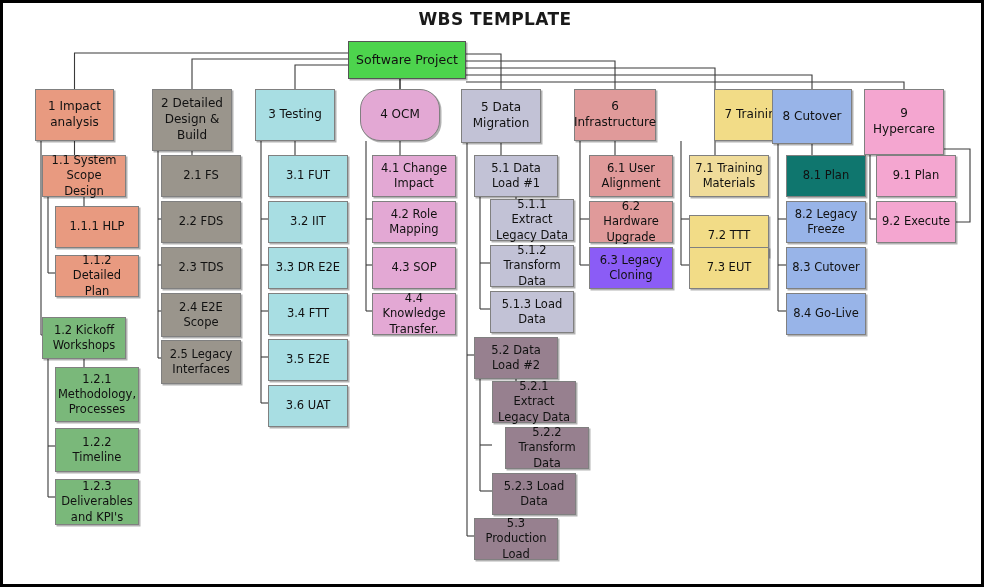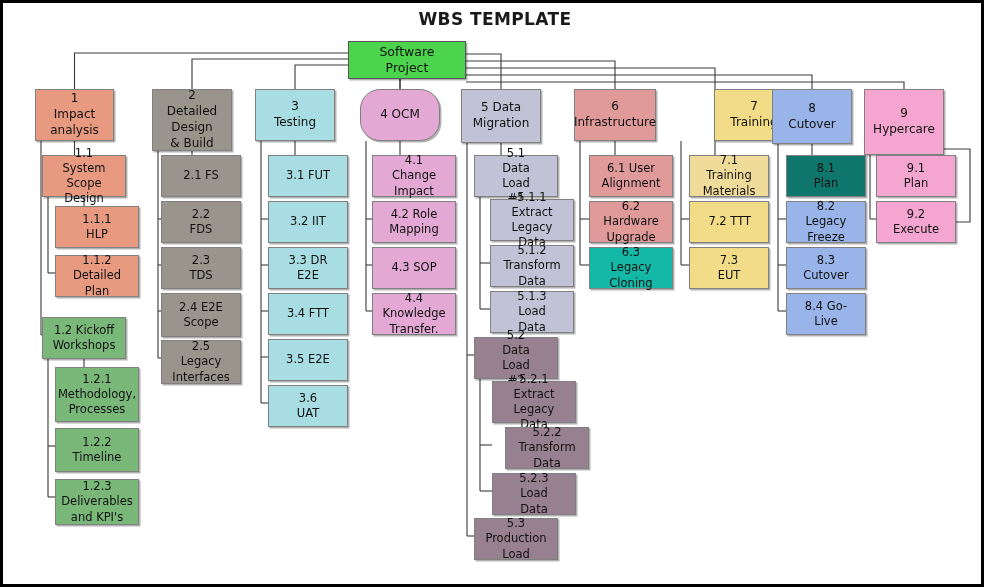--- a/index.html
+++ b/index.html
@@ -26,21 +26,21 @@
     position:absolute;
     box-sizing:border-box;
     border:1px solid #808080;
     display:flex;
     align-items:center;
     justify-content:center;
     text-align:center;
     color:#111111;
     font-size:11.5px;
     line-height:1.32;
-    padding:2px 17px;
+    padding:2px 4px;
     z-index:5;
     box-shadow:1.5px 1.5px 0 rgba(0,0,0,.30);
     font-family:"DejaVu Sans", sans-serif;
   }
   .node.root{
     border:1px solid #555;
     font-size:12.5px;
   }
   .node.lvl1{font-size:12px;}
   svg#wires{position:absolute;left:0;top:0;width:984px;height:587px;z-index:1;}
@@ -237,30 +237,30 @@
       </div>
       <div class="node lvl1" style="left: 571px; top: 86px; width: 82px; height: 52px; background: rgb(224, 154, 154);">
         <span>6 Infrastructure</span>
       </div>
       <div class="node lvl2" style="left: 586px; top: 152px; width: 84px; height: 42px; background: rgb(224, 154, 154);">
         <span>6.1 User Alignment</span>
       </div>
       <div class="node lvl2" style="left: 586px; top: 198px; width: 84px; height: 42px; background: rgb(224, 154, 154);">
         <span>6.2 Hardware Upgrade</span>
       </div>
-      <div class="node lvl2" style="left: 586px; top: 244px; width: 84px; height: 42px; background: #14b8a6; justify-content: flex-end;">
+      <div class="node lvl2" style="left: 586px; top: 244px; width: 84px; height: 42px; background: #8b5cf6; justify-content: flex-end;">
         <span>6.3 Legacy Cloning</span>
       </div>
       <div class="node lvl1" style="left: 672px; top: 86px; width: 80px; height: 52px; background: rgb(242, 220, 135); margin-left: 39px;">
         <span>7 Training</span>
       </div>
       <div class="node lvl2" style="left: 686px; top: 152px; width: 80px; height: 42px; background: rgb(240, 220, 154);">
         <span>7.1 Training Materials</span>
       </div>
-      <div class="node lvl2" style="left: 686px; top: 198px; width: 80px; height: 42px; background: rgb(242, 220, 135); justify-content: flex-end;">
+      <div class="node lvl2" style="left: 686px; top: 212px; width: 80px; height: 42px; background: rgb(242, 220, 135);">
         <span>7.2 TTT</span>
       </div>
       <div class="node lvl2" style="left: 686px; top: 244px; width: 80px; height: 42px; background: rgb(242, 220, 135);">
         <span>7.3 EUT</span>
       </div>
       <div class="node lvl1" style="left: 769px; top: 86px; width: 80px; height: 55px; background: rgb(152, 180, 232);">
         <span>8 Cutover</span>
       </div>
       <div class="node lvl2" style="left: 783px; top: 152px; width: 80px; height: 42px; background: #0f766e;">
         <span>8.1 Plan</span>

